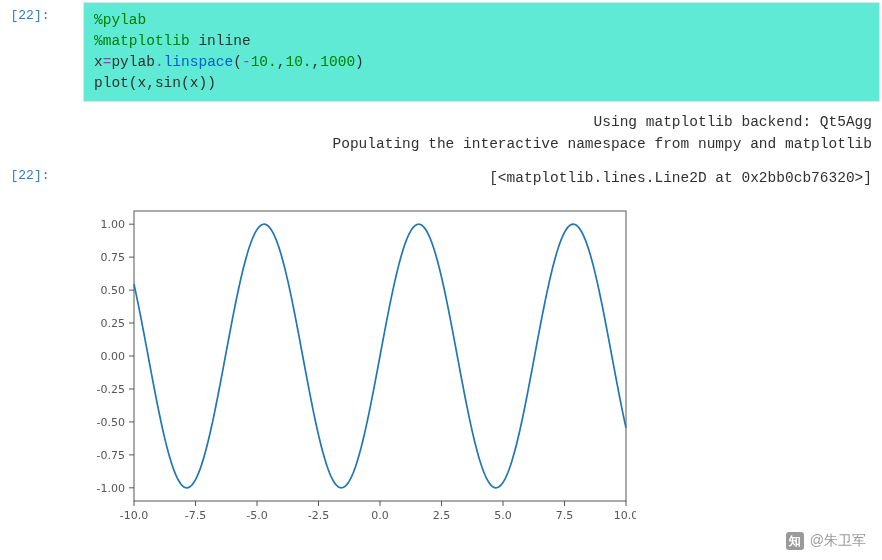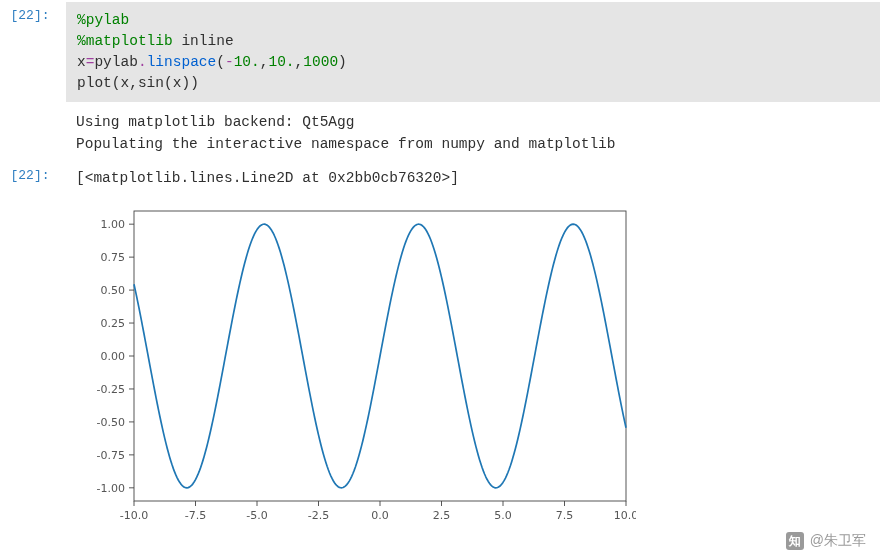--- a/index.html
+++ b/index.html
@@ -21,38 +21,39 @@
     width: 60px;
     text-align: center;
     padding: 8px 6px 0 0;
     font-family: "SFMono-Regular", Consolas, "Liberation Mono", Menlo, monospace;
     font-size: 13px;
     color: #307fc1;
     flex-shrink: 0;
   }
   .input-area {
     flex: 1;
-    background: #e5e5e5;
+    background: #5eead4;
     border: 1px solid #e5e5e5;
     padding: 7px 20px 7px 10px;
-    margin: 2px 2px 2px 0;
+    margin: 2px 2px 2px 17px;
     font-family: "SFMono-Regular", Consolas, "Liberation Mono", Menlo, monospace;
     font-size: 14.5px;
     line-height: 1.45;
     white-space: pre;
     color: #303030;
   }
   .output-area {
     flex: 1;
     padding: 8px 10px 4px 10px;
     font-family: "SFMono-Regular", Consolas, "Liberation Mono", Menlo, monospace;
     font-size: 14.5px;
     line-height: 1.5;
     white-space: pre;
     color: #303030;
+    text-align: right;
   }
   .plot-area {
     flex: 1;
     padding: 6px 0 0 10px;
   }
   .cm-magic { color: #008000; }
   .cm-func  { color: #0060d0; }
   .cm-op    { color: #a040a0; }
   .cm-num   { color: #008000; }
   .cm-plain { color: #303030; }

